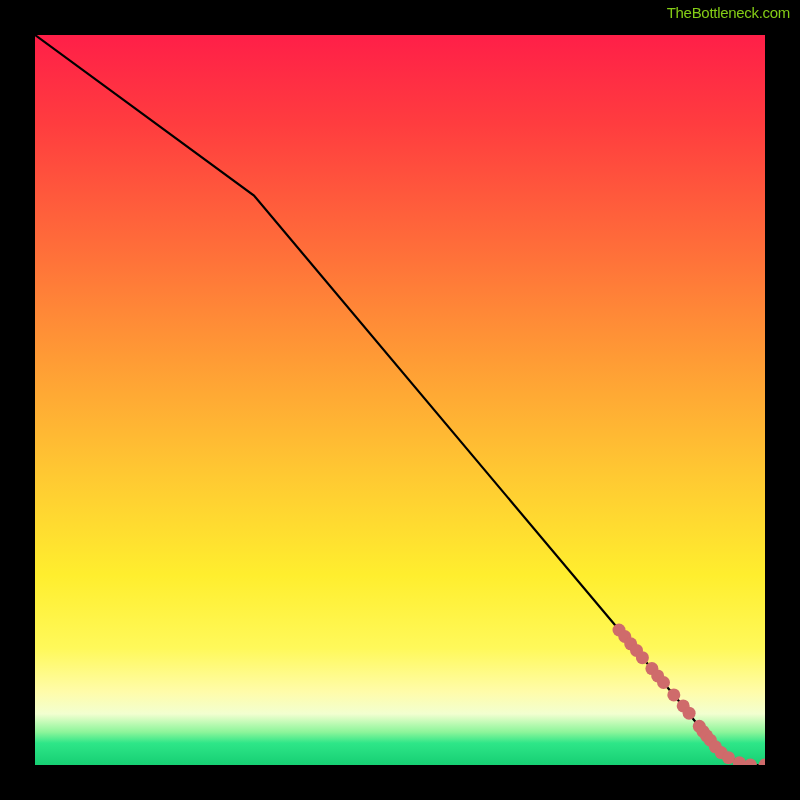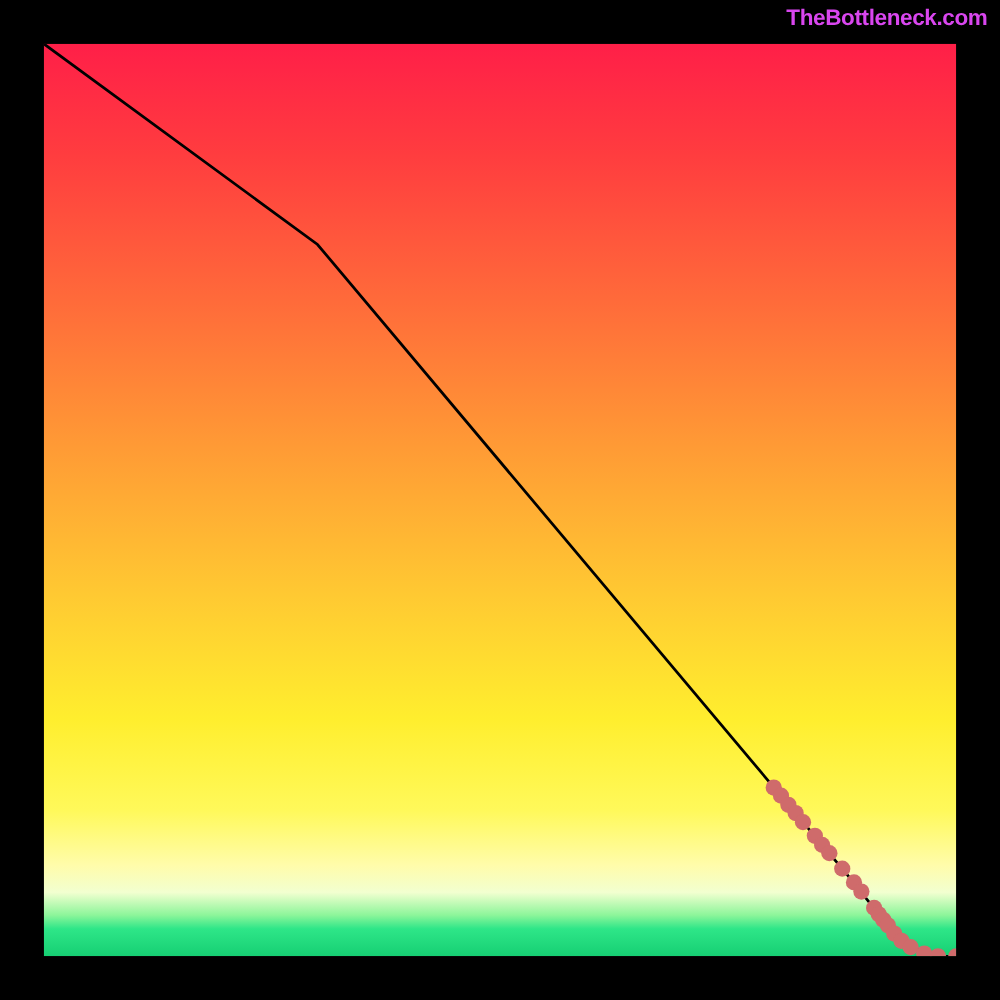--- a/index.html
+++ b/index.html
@@ -14,23 +14,23 @@
   .frame {
     position: relative;
     width: 800px;
     height: 800px;
     background: #000;
   }
   .watermark {
     position: absolute;
     top: 4px;
     right: 10px;
-    color: #d946ef;
-    font-size: 18px;
-    font-weight: 700;
+    color: #84cc16;
+    font-size: 15px;
+    font-weight: 400;
     letter-spacing: -0.3px;
     z-index: 10;
   }
   .plot-area {
     position: absolute;
     left: 35px;
     top: 35px;
     width: 730px;
     height: 730px;
     overflow: hidden;

